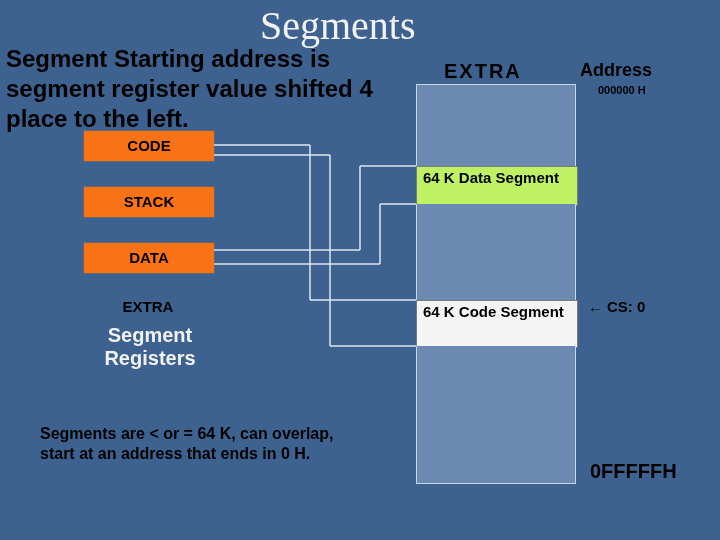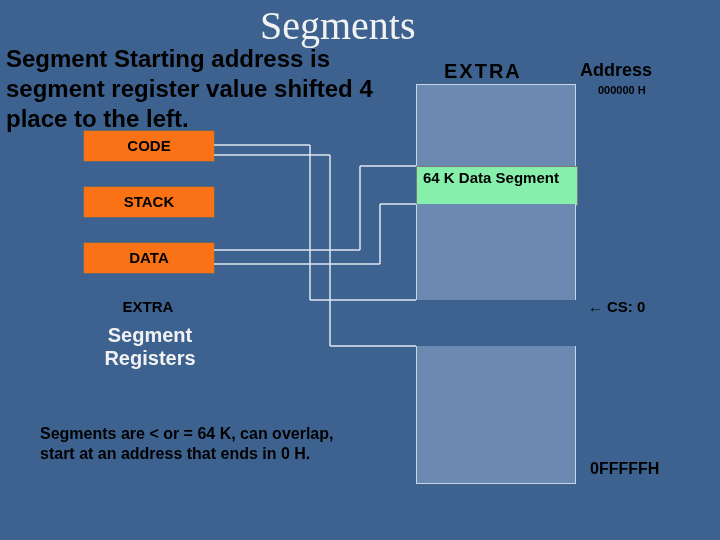--- a/index.html
+++ b/index.html
@@ -52,36 +52,36 @@
     font-size:15px;
     font-weight:bold;
   }
   .arrow-left{
     display:inline-block;
     margin-right:4px;
   }
   .addr-bot{
     position:absolute;
     left:590px;top:460px;
-    font-size:16px;
+    font-size:20px;
     font-weight:bold;
   }
   
   .mem{
     position:absolute;
     left:416px;top:84px;
     width:160px;height:400px;
   }
   .mem-cell{
     box-sizing:border-box;
     border:1px solid #c9d6e6;
     background:#6c8ab1;
   }
   .mem-top{position:absolute;left:0;top:0;width:160px;height:82px;border-bottom:none}
-  .mem-data{position:absolute;left:0;top:82px;width:160px;height:38px;background:#86efac;border:1px solid #7a7a7a}
+  .mem-data{position:absolute;left:0;top:82px;width:160px;height:38px;background:#bef264;border:1px solid #7a7a7a}
   .mem-mid{position:absolute;left:0;top:120px;width:160px;height:96px;border-top:none;border-bottom:none}
   .mem-code{position:absolute;left:0;top:216px;width:160px;height:46px;background:#f4f4f4;border:1px solid #7a7a7a}
   .mem-low{position:absolute;left:0;top:262px;width:160px;height:138px;border-top:none}
   .seg-text{
     font-size:15px;font-weight:bold;color:#000;
     padding:3px 6px;line-height:1.1;
   }
   
   .reg{
     position:absolute;
@@ -132,20 +132,23 @@
   <span class="arrow-left">←</span><span>CS: 0</span>
 </div>
 <div class="addr-bot">0FFFFFH</div>
 
 <div class="mem">
   <div class="mem-cell mem-top"></div>
   <div class="mem-data">
     <div class="seg-text">64 K Data Segment</div>
   </div>
   <div class="mem-cell mem-mid"></div>
+  <div class="mem-code">
+    <div class="seg-text">64 K Code Segment</div>
+  </div>
   <div class="mem-cell mem-low"></div>
 </div>
 
 <div class="reg code">CODE</div>
 <div class="reg stack">STACK</div>
 <div class="reg data">DATA</div>
 <div class="reg extra">EXTRA</div>
 
 <div class="seg-reg-label">Segment Registers</div>
 

